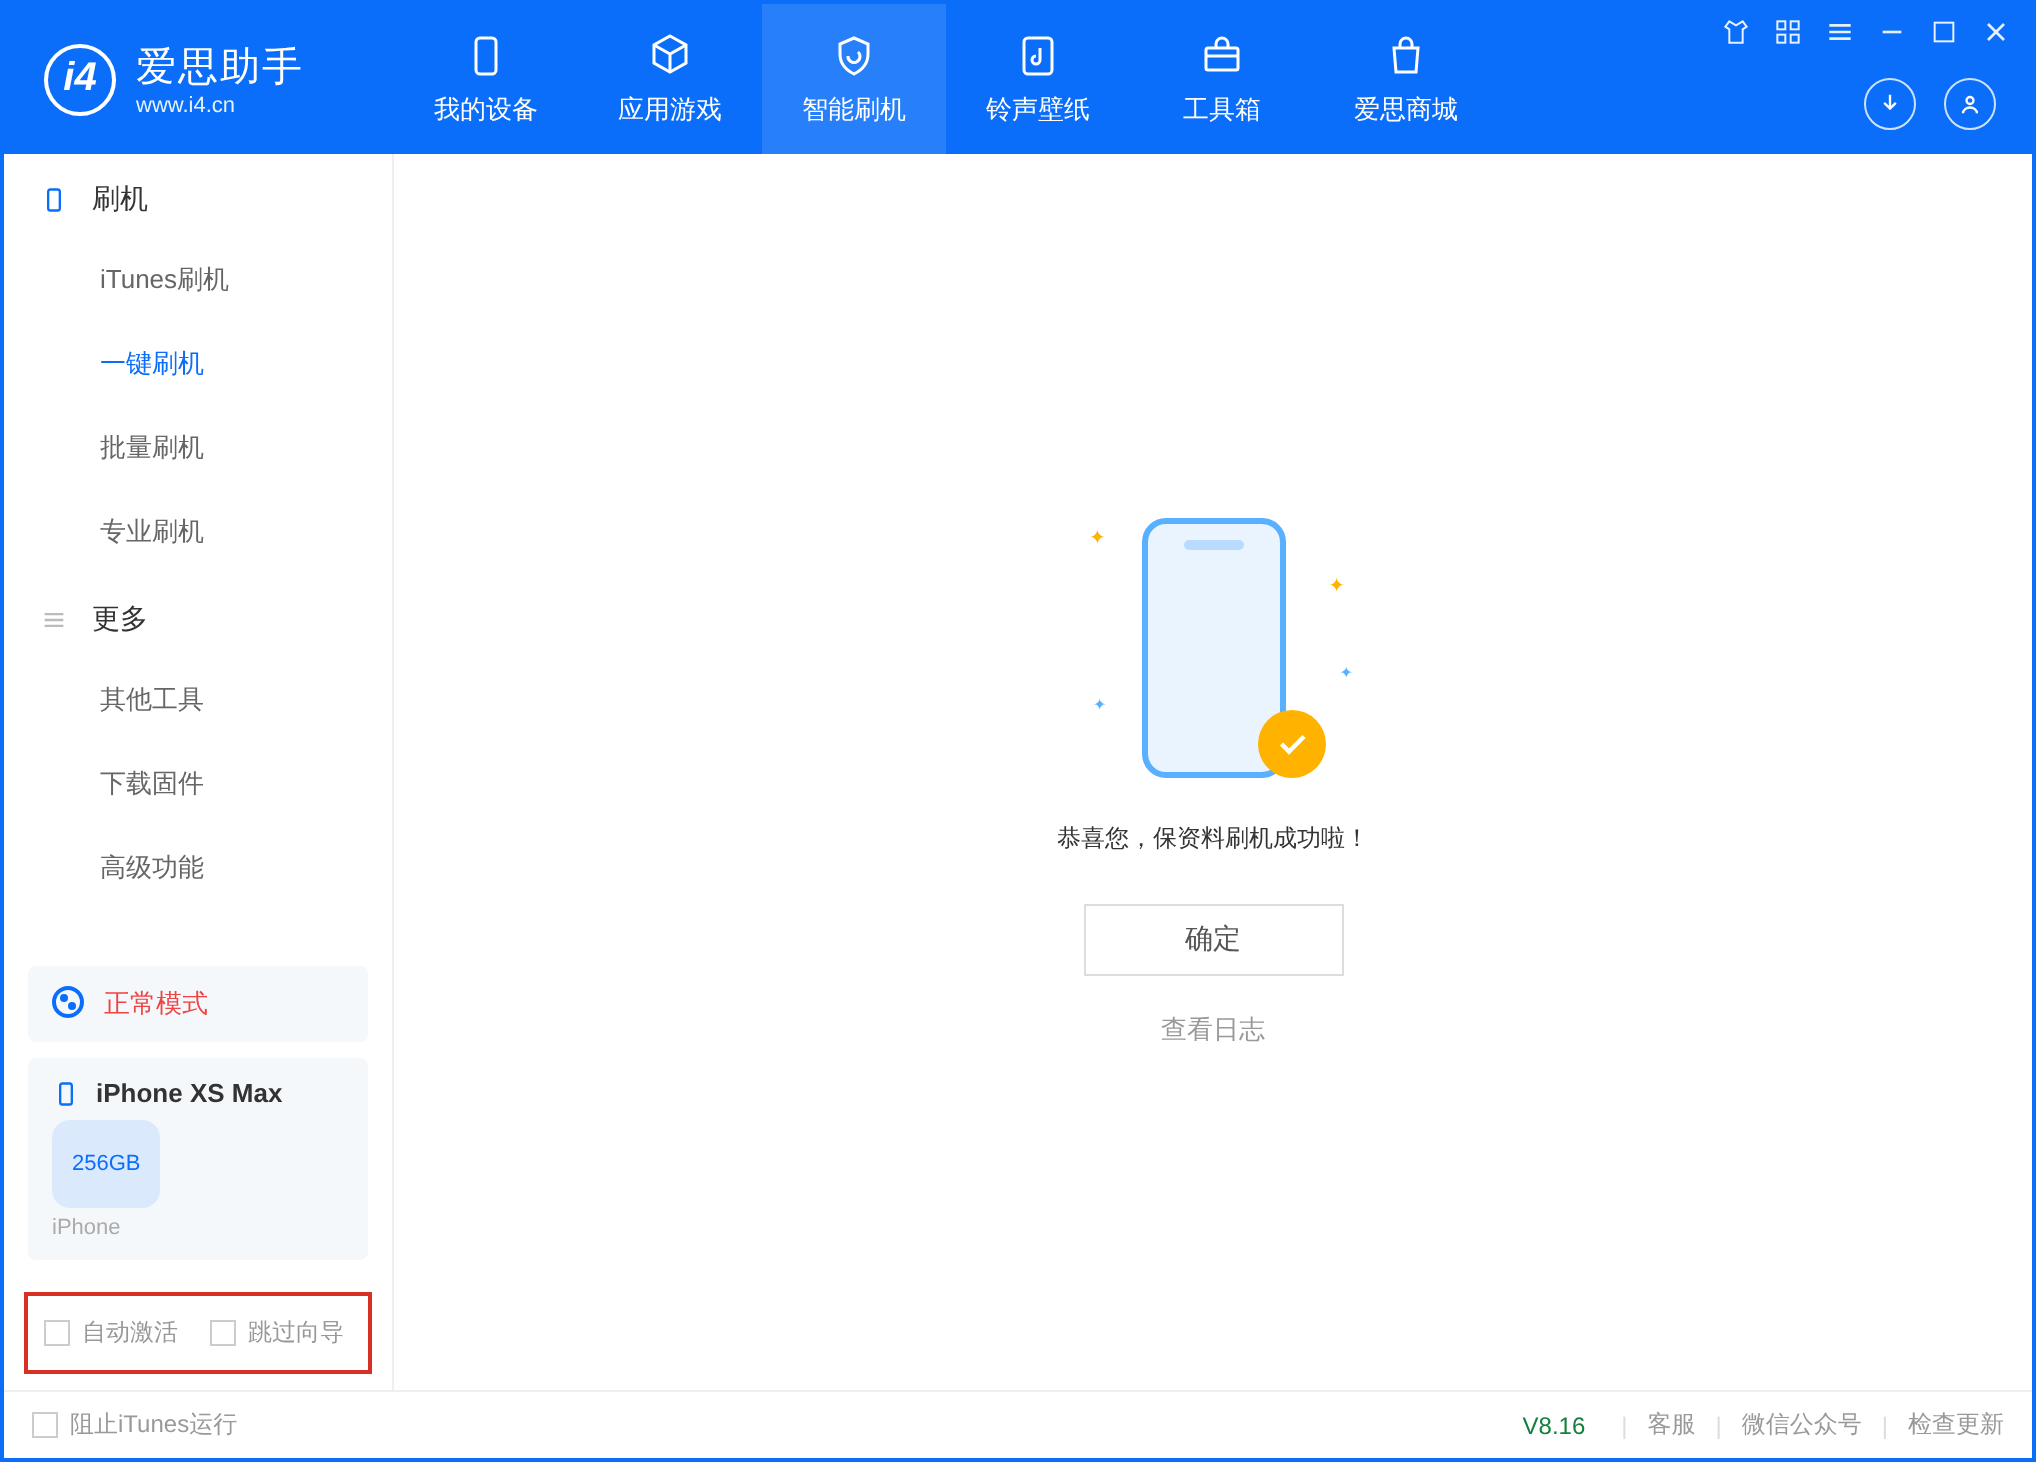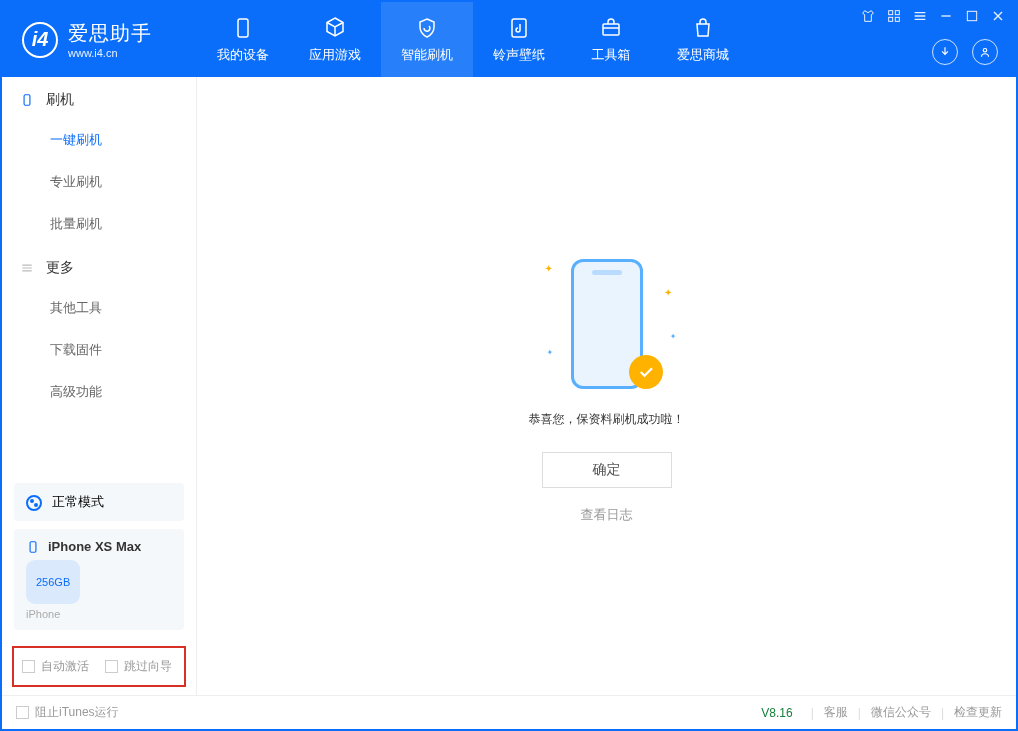--- a/index.html
+++ b/index.html
@@ -18,21 +18,21 @@
 .header-icons-top { position: absolute; top: 6px; right: 10px; display: flex; gap: 10px; align-items: center; }
 .header-icons-top .ic { width: 16px; height: 16px; cursor: pointer; opacity: 0.9; }
 .header-icons-bottom { position: absolute; bottom: 12px; right: 18px; display: flex; gap: 14px; align-items: center; }
 .header-icons-bottom .circ { width: 26px; height: 26px; border: 1.5px solid rgba(255,255,255,0.8); border-radius: 50%; display: flex; align-items: center; justify-content: center; cursor: pointer; }
 .body-area { flex: 1; display: flex; overflow: hidden; }
 .sidebar { width: 195px; border-right: 1px solid #eee; display: flex; flex-direction: column; }
 .side-section-header { display: flex; align-items: center; padding: 14px 18px 10px; font-size: 14px; color: #333; gap: 12px; font-weight: 500; }
 .side-item { padding: 12px 18px 12px 48px; font-size: 13px; color: #666; cursor: pointer; }
 .side-item.selected { color: #0a6efa; }
 .sidebar-spacer { flex: 1; }
-.mode-box { margin: 8px 12px; background: #f5f8fb; border-radius: 4px; padding: 10px 12px; display: flex; align-items: flex-end; gap: 10px; font-size: 13px; color: #000000; }
+.mode-box { margin: 8px 12px; background: #f5f8fb; border-radius: 4px; padding: 10px 12px; display: flex; align-items: flex-start; gap: 10px; font-size: 13px; color: #ef4444; }
 .mode-box .mic { width: 16px; height: 16px; border: 2px solid #0a6efa; border-radius: 50%; position: relative; }
 .mode-box .mic::before, .mode-box .mic::after { content: ""; position: absolute; background: #0a6efa; border-radius: 50%; }
 .mode-box .mic::before { width: 4px; height: 4px; top: 2px; left: 2px; }
 .mode-box .mic::after { width: 4px; height: 4px; bottom: 2px; right: 2px; }
 .device-box { margin: 0 12px 10px; background: #f5f8fb; border-radius: 4px; padding: 10px 12px; font-size: 13px; }
 .device-name-row { display: flex; align-items: center; gap: 8px; font-weight: bold; color: #333; }
 .device-storage { display: inline-block; margin-top: 6px; background: #dbe9fc; color: #0a6efa; border-radius: 9px; padding: 16px 10px; font-size: 11px; }
 .device-type { margin-top: 4px; color: #aaa; font-size: 11px; }
 .checkbox-row { border: 2px solid #d93025; margin: 6px 10px 8px; padding: 10px 8px; display: flex; gap: 16px; }
 .chk { display: flex; align-items: center; gap: 6px; font-size: 12px; color: #999; cursor: pointer; }
@@ -152,23 +152,24 @@
   </div>
 
   <div class="body-area">
     <div class="sidebar">
       <div class="side-section-header">
         <svg width="14" height="14" viewBox="0 0 24 24" fill="none" stroke="#0a6efa" stroke-width="2">
             <rect x="7" y="3" width="10" height="18" rx="2"></rect>
           </svg>
         <span>刷机</span>
       </div>
+      <div class="side-item">iTunes刷机</div>
       <div class="side-item selected">一键刷机</div>
+      <div class="side-item">批量刷机</div>
       <div class="side-item">专业刷机</div>
-      <div class="side-item">批量刷机</div>
 
       <div class="side-section-header">
         <svg width="14" height="14" viewBox="0 0 24 24" fill="none" stroke="#bbb" stroke-width="2">
             <path d="M4 7h16M4 12h16M4 17h16"></path>
           </svg>
         <span>更多</span>
       </div>
       <div class="side-item">其他工具</div>
       <div class="side-item">下载固件</div>
       <div class="side-item">高级功能</div>

